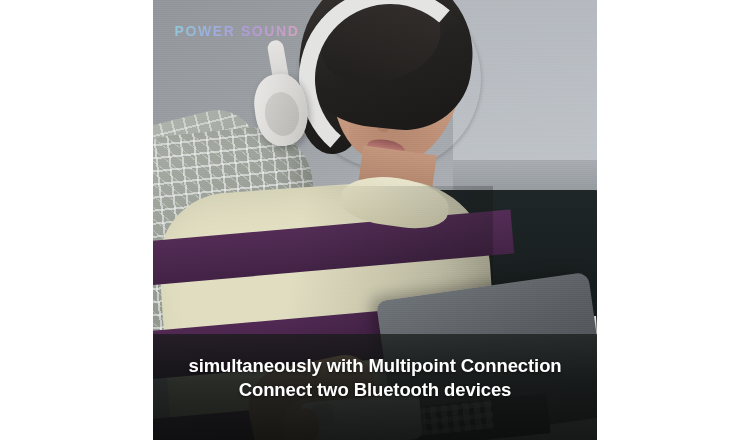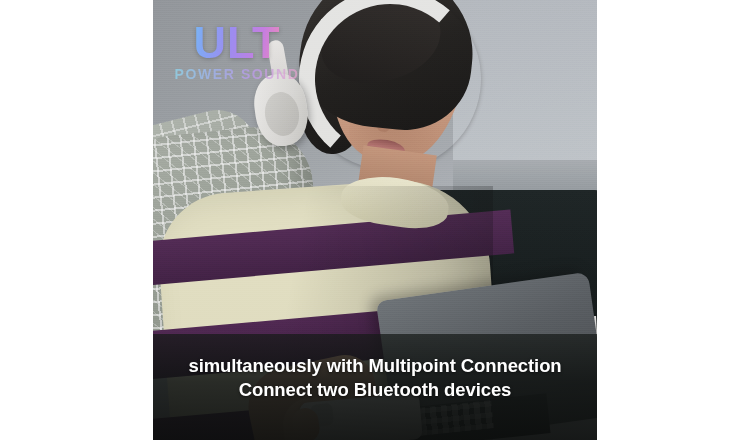--- a/index.html
+++ b/index.html
@@ -463,21 +463,20 @@
     <div class="arm"></div>
     <div class="hand"></div>
     <div class="phone"></div>
     <div class="phone-cam"></div>
     <div class="finger"></div>
 
     <div class="tone"></div>
     <div class="grain"></div>
 
     <div class="logo">
-      <div class="logo-word">ULT</div>
       <div class="logo-sub">POWER SOUND</div>
     </div>
 
     <div class="caption-overlay"></div>
     <div class="caption">
       <span class="caption-line">simultaneously with Multipoint Connection</span>
       <span class="caption-line">Connect two Bluetooth devices</span>
     </div>
 
   </div>

